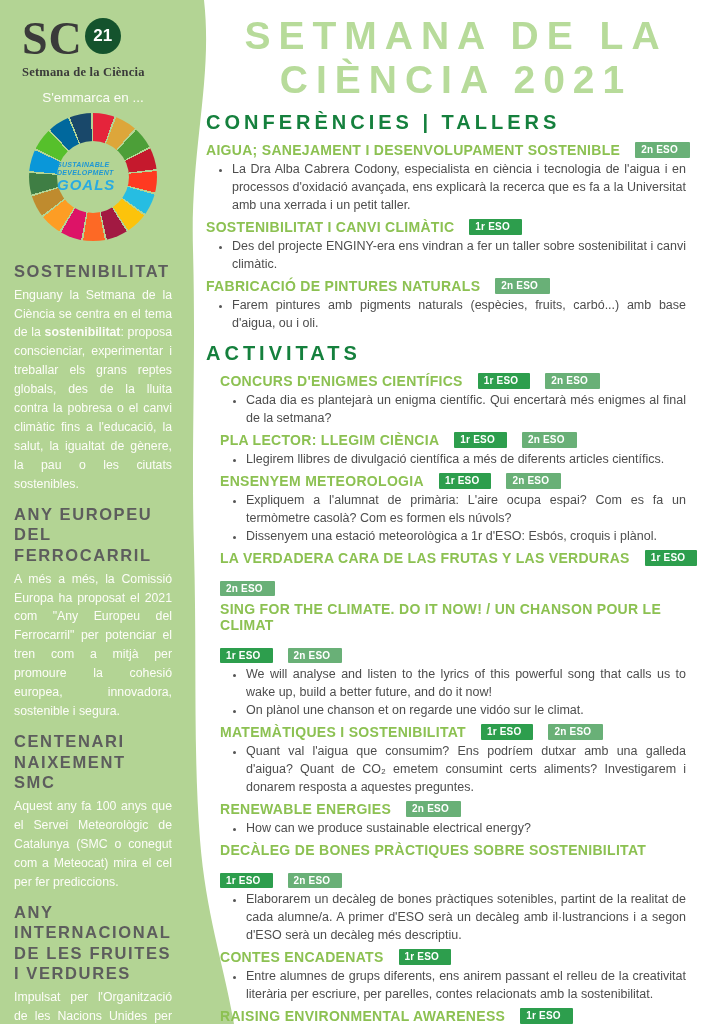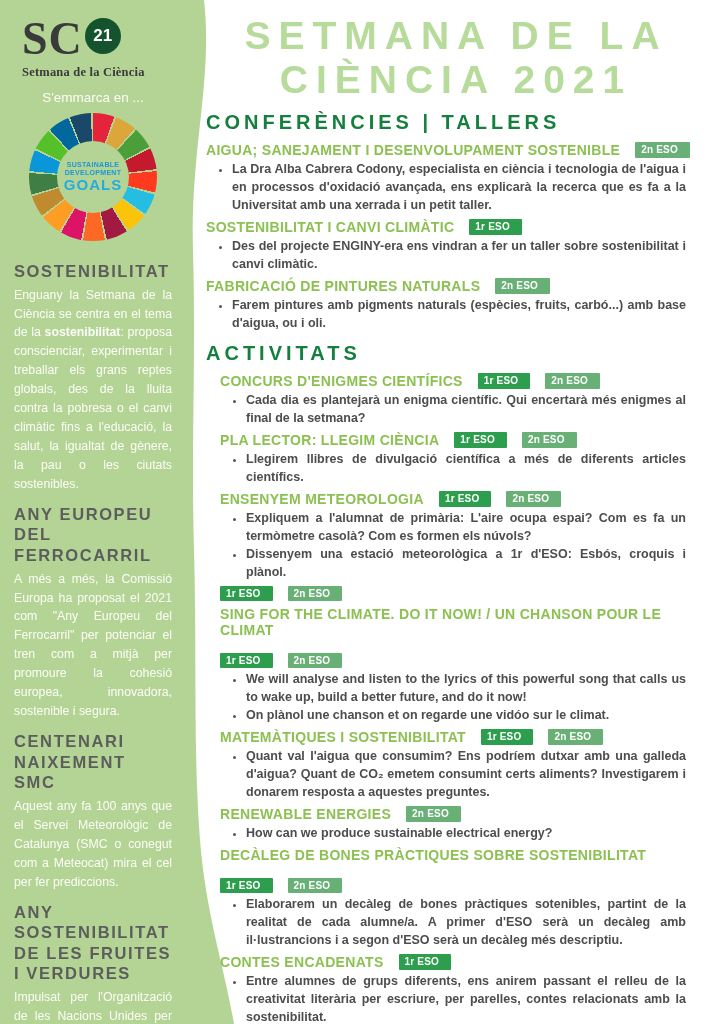--- a/index.html
+++ b/index.html
@@ -41,21 +41,21 @@
       #fd9d24 211.8deg 231.2deg, rgba(0,0,0,0) 231.2deg 233deg,
       #bf8b2e 233deg 252.3deg, rgba(0,0,0,0) 252.3deg 254.1deg,
       #3f7e44 254.1deg 273.5deg, rgba(0,0,0,0) 273.5deg 275.3deg,
       #0a97d9 275.3deg 294.7deg, rgba(0,0,0,0) 294.7deg 296.5deg,
       #56c02b 296.5deg 315.9deg, rgba(0,0,0,0) 315.9deg 317.6deg,
       #00689d 317.6deg 337.1deg, rgba(0,0,0,0) 337.1deg 338.8deg,
       #19486a 338.8deg 358.2deg, rgba(0,0,0,0) 358.2deg 360deg);
   }
   .sdg-hole{
     position:absolute;left:28px;top:28px;width:72px;height:72px;border-radius:50%;
-    background:#b3d494;display:flex;flex-direction:column;align-items:center;justify-content:center;line-height:1.05;
+    background:#b3d494;display:flex;flex-direction:column;justify-content:center;line-height:1.05;font-style:italic;
   }
   .sdg-l1,.sdg-l2{font-size:7px;font-weight:bold;color:#1e97d4;letter-spacing:0.3px;}
   .sdg-goals{font-size:15px;font-weight:bold;color:#29abe2;letter-spacing:1px;margin-top:1px;}
   
   .side-sections{margin-top:2px;}
   .side-h{
     color:#5d5d5d;font-weight:bold;font-size:16.5px;letter-spacing:1.6px;
     line-height:1.25;margin:10px 0 4px 0;
   }
   .side-b{
@@ -74,21 +74,21 @@
   .section-h{
     color:#15803d;font-weight:bold;font-size:20px;letter-spacing:4px;margin:10px 0 8px 0;
   }
   .item{margin:0 0 5px 0;}
   .item-titlerow{display:flex;flex-wrap:wrap;gap:15px;margin:0 0 1px 0;}
   .item-title{color:#8cc152;font-weight:bold;font-size:14px;letter-spacing:0.3px;}
   .badge{
     color:#ffffff;font-weight:bold;font-size:10px;letter-spacing:0.2px;
     padding:2px 12px 2px 6px;border-radius:1px;line-height:1.1;white-space:nowrap;
   }
-  .item ul{margin:2px 18px 2px 0;padding:0 0 0 26px;font-weight:bold;}
+  .item ul{margin:2px 18px 2px 0;padding:0 0 0 26px;}
   .item li{
     color:#4d4d4d;font-size:12.5px;line-height:1.44;text-align:justify;
     padding-right:2px;
   }
   .item li::marker{color:#555555;font-size:11px;}
   .sec-1 .item{margin-left:14px;}
 </style>
 </head>
 <body>
 
@@ -127,21 +127,21 @@
     <div class="side-h">ANY EUROPEU DEL FERROCARRIL</div>
     <p class="side-b">A més a més, la Comissió Europa ha proposat el 2021 com "Any Europeu del Ferrocarril" per potenciar el tren com a mitjà per promoure la cohesió europea, innovadora, sostenible i segura.</p>
   </div>
 
   <div>
     <div class="side-h">CENTENARI NAIXEMENT SMC</div>
     <p class="side-b">Aquest any fa 100 anys que el Servei Meteorològic de Catalunya (SMC o conegut com a Meteocat) mira el cel per fer prediccions.</p>
   </div>
 
   <div>
-    <div class="side-h">ANY SOSTENIBILITAT DE LES FRUITES I VERDURES</div>
+    <div class="side-h">ANY INTERNACIONAL DE LES FRUITES I VERDURES</div>
     <p class="side-b">Impulsat per l'Organització de les Nacions Unides per sensibilitzar sobre la importància d'aquests productes en la nutrició humana, la seguretat alimentària, la salut i la sostenibilitat.</p>
   </div>
 </div>
 
 </div>
 
 <div class="main">
   <div class="page-title">
     <div>SETMANA DE LA</div>
     <div>CIÈNCIA 2021</div>
@@ -214,20 +214,21 @@
               <span class="badge" style="background: rgb(105, 176, 119);">2n ESO</span>
             </div>
     <ul>
               <li>Expliquem a l'alumnat de primària: L'aire ocupa espai? Com es fa un termòmetre casolà? Com es formen els núvols?</li>
               <li>Dissenyem una estació meteorològica a 1r d'ESO: Esbós, croquis i plànol.</li>
             </ul>
   </div>
 
   <div class="item">
     <div class="item-titlerow">
+      <span class="item-title">LA VERDADERA CARA DE LAS FRUTAS Y LAS VERDURAS</span>
     <span class="badge" style="background: rgb(45, 158, 77);">1r ESO</span>
               <span class="badge" style="background: rgb(105, 176, 119);">2n ESO</span>
             </div>
   </div>
 
   <div class="item">
     <div class="item-titlerow">
       <span class="item-title">SING FOR THE CLIMATE. DO IT NOW! / UN CHANSON POUR LE CLIMAT</span>
     <span class="badge" style="background: rgb(45, 158, 77);">1r ESO</span>
               <span class="badge" style="background: rgb(105, 176, 119);">2n ESO</span>

